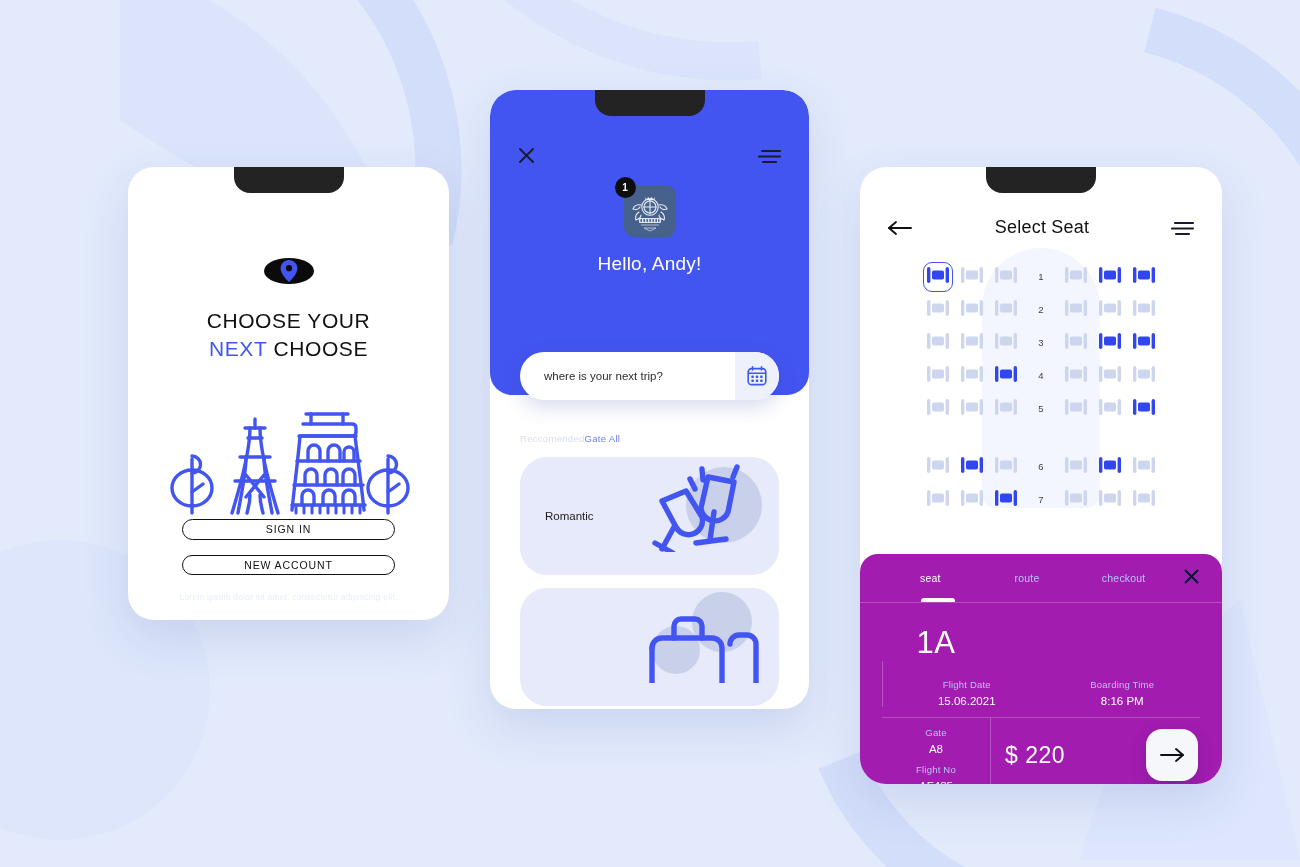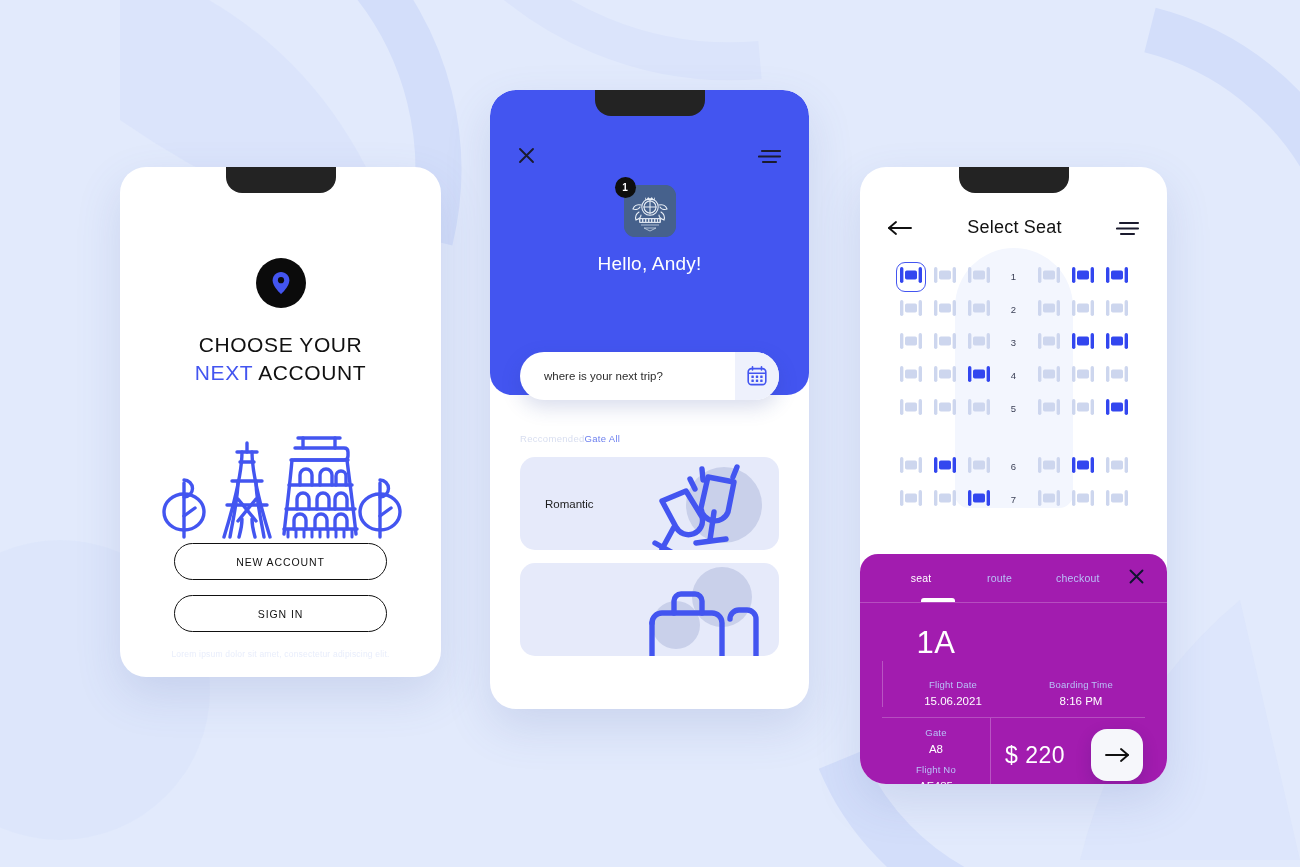--- a/index.html
+++ b/index.html
@@ -23,21 +23,21 @@
     overflow:hidden;
   }
   .notch {
     position:absolute; top:0; left:50%; transform:translateX(-50%);
     width:110px; height:26px; background:#232323;
     border-bottom-left-radius:16px; border-bottom-right-radius:16px;
     z-index:5;
   }
 
   
-  #phone1 { left:120px; top:167px; width:321px; height:510px; }
+  #phone1 { left:128px; top:167px; width:321px; height:453px; }
   .p1-inner { padding:0 40px; display:flex; flex-direction:column; height:100%; align-items:center; }
   .pin-circle {
     width:50px; height:50px; border-radius:50%; background:#0b0b0b;
     margin-top:91px; display:flex; align-items:center; justify-content:center;
   }
   .headline {
     margin-top:23px; text-align:center;
     font-size:21px; font-weight:400; letter-spacing:.6px; color:#111; line-height:1.33;
   }
   .headline .accent { color:#4355f0; }
@@ -88,28 +88,28 @@
   .searchbar input::placeholder { color:#2d2d2d; }
   .cal-btn {
     width:44px; height:48px; display:flex; align-items:center; justify-content:center;
     background:#eef1fc; cursor:pointer;
   }
   .p2-body { padding:38px 30px 0; }
   .sec-head { display:flex; align-items:baseline; }
   .sec-title { font-size:9.5px; color:#d8def0; letter-spacing:.3px; }
   .sec-link { font-size:9.5px; color:#6c7fef; cursor:pointer; letter-spacing:.3px; }
   .rec-card {
-    margin-top:13px; height:93px; background:#e6eafa; border-radius:15px;
+    margin-top:13px; height:118px; background:#e6eafa; border-radius:27px;
     position:relative; overflow:hidden; display:flex; align-items:center; cursor:pointer;
   }
   .rec-label { font-size:11.5px; color:#1d1d1d; padding-left:25px; position:relative; z-index:2; }
   .rec-art { position:absolute; right:0; top:0; bottom:0; width:175px; }
 
   
-  #phone3 { left:860px; top:167px; width:307px; height:617px; }
+  #phone3 { left:860px; top:167px; width:362px; height:617px; }
   .p3-top {
     display:flex; align-items:center; justify-content:space-between;
     padding:50px 27px 0;
   }
   .p3-title { font-size:18px; color:#111; letter-spacing:.2px; }
   .seatmap { padding:22px 24px 0; position:relative; }
   .aisle-glow {
     position:absolute; left:50%; transform:translateX(-50%); top:10px;
     width:118px; height:260px; background:#f3f6fe; border-radius:60px 60px 14px 14px;
     z-index:0;
@@ -186,21 +186,21 @@
       <svg width="22" height="26" viewBox="0 0 22 26">
         <path d="M11 2 C6.3 2 2.6 5.7 2.6 10.4 C2.6 16.5 11 24 11 24 C11 24 19.4 16.5 19.4 10.4 C19.4 5.7 15.7 2 11 2 Z" fill="#4355f0"></path>
         <circle cx="11" cy="10.2" r="3.1" fill="#0b0b0b"></circle>
       </svg>
     </div>
 
     <div class="headline">
       <div>CHOOSE YOUR</div>
       <div>
         <span class="accent">NEXT</span>
-        <span>ACCOUNT</span>
+        <span>CHOOSE</span>
       </div>
     </div>
 
     <div class="landmarks">
       <svg width="245" height="120" viewBox="0 0 245 120" fill="none" stroke="#4355f0" stroke-width="3.4" stroke-linecap="round" stroke-linejoin="round">
 
         <g>
           <ellipse cx="26" cy="93" rx="20" ry="18"></ellipse>
           <path d="M26 61 a8.5 8.5 0 0 1 0 17"></path>
           <path d="M26 64 V118"></path>
@@ -260,22 +260,22 @@
           <ellipse cx="222" cy="93" rx="20" ry="18"></ellipse>
           <path d="M222 61 a8.5 8.5 0 0 1 0 17"></path>
           <path d="M222 64 V118"></path>
           <path d="M222 97 L233 89"></path>
         </g>
       </svg>
     </div>
 
     <div class="p1-spacer"></div>
 
+    <button class="pill-btn">SIGN IN</button>
     <button class="pill-btn">NEW ACCOUNT</button>
-    <button class="pill-btn">SIGN IN</button>
 
     <div class="p1-foot">Lorem ipsum dolor sit amet, consectetur adipiscing elit.</div>
   </div>
 </div>
 
 <div class="phone" id="phone2">
   <div class="notch"></div>
 
   <div class="p2-hero">
     <div class="p2-top">

